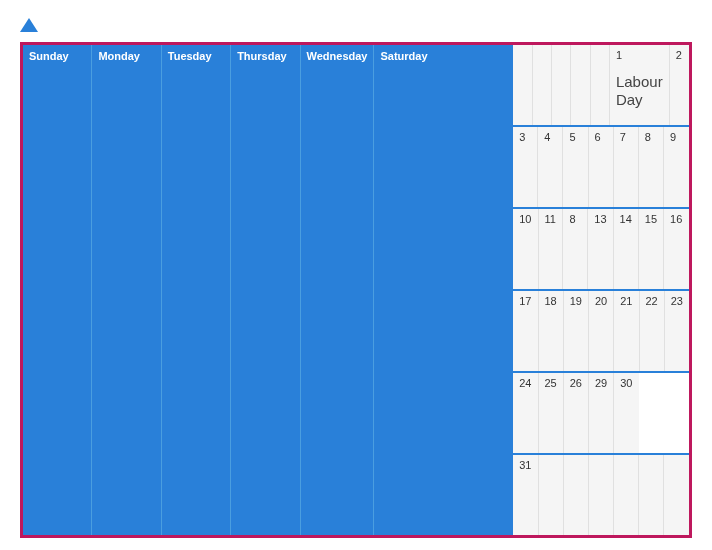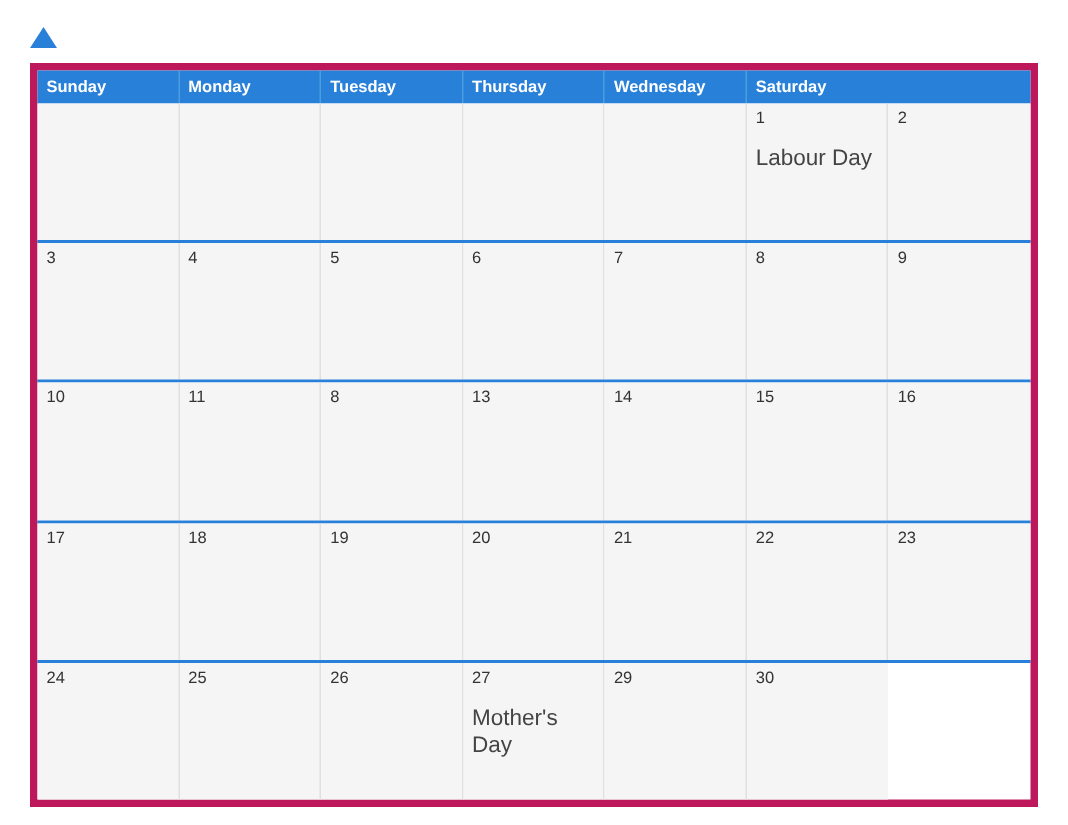--- a/index.html
+++ b/index.html
@@ -57,22 +57,21 @@
     .country {
       font-size: 14px;
       color: #333;
       min-width: 60px;
       text-align: right;
     }
     
     .calendar {
       flex: 1;
       display: flex;
-      flex-direction: column;
-      border: 5px solid #be185d;
+      border: 3px solid #be185d;
     }
     .day-headers {
       display: grid;
       grid-template-columns: repeat(7, 1fr);
       background: #2980d9;
     }
     .day-header {
       color: #fff;
       font-size: 11px;
       font-weight: bold;
@@ -243,25 +242,32 @@
           <div class="day-cell">
             <span class="day-num">24</span>
           </div>
           <div class="day-cell">
             <span class="day-num">25</span>
           </div>
           <div class="day-cell">
             <span class="day-num">26</span>
           </div>
           <div class="day-cell">
-            <span class="day-num">27</span>
-            <span class="holiday">Mother's Day</span>
-          </div>
-          <div class="day-cell">
             <span class="day-num">29</span>
           </div>
           <div class="day-cell">
             <span class="day-num">30</span>
           </div>
+        </div>
+        <div class="week">
+          <div class="day-cell">
+            <span class="day-num">31</span>
+          </div>
+          <div class="day-cell empty"></div>
+          <div class="day-cell empty"></div>
+          <div class="day-cell empty"></div>
+          <div class="day-cell empty"></div>
+          <div class="day-cell empty"></div>
+          <div class="day-cell empty"></div>
         </div>
       </div>
   </div>
 </div>
 
 </body></html>

